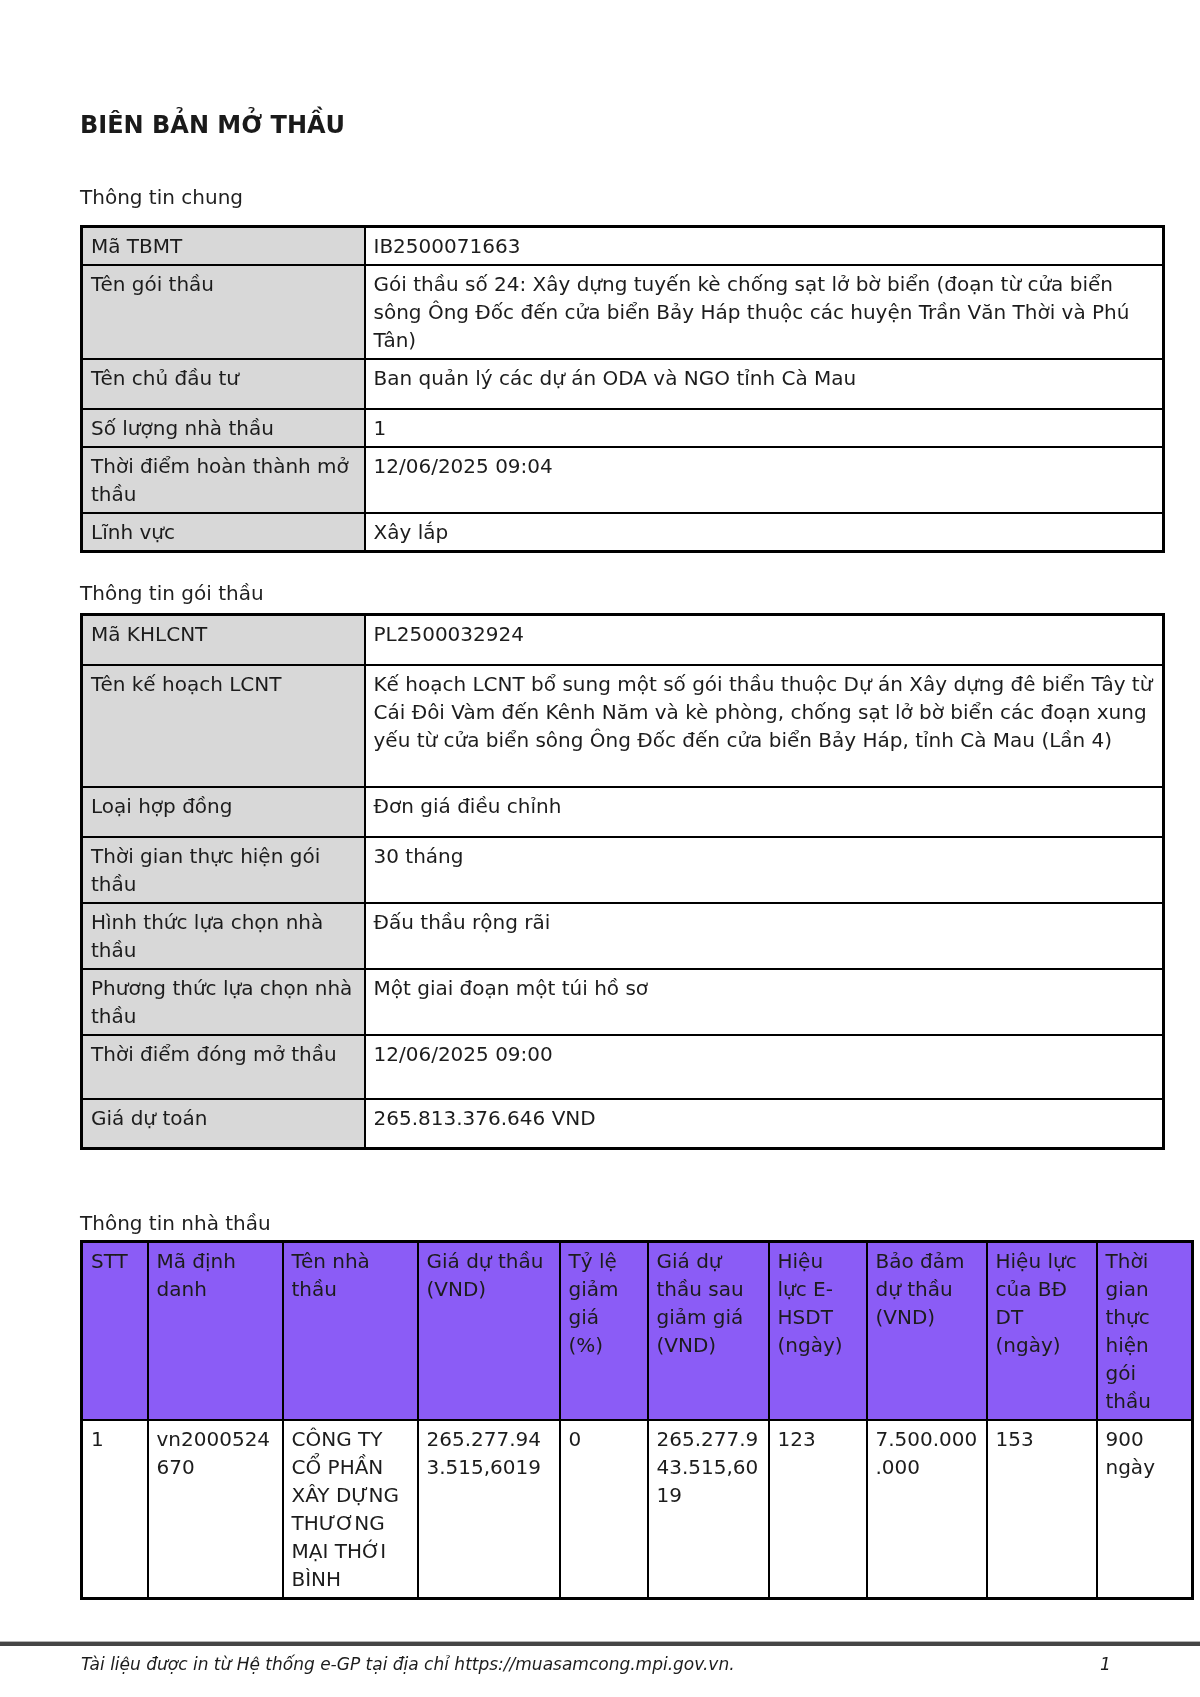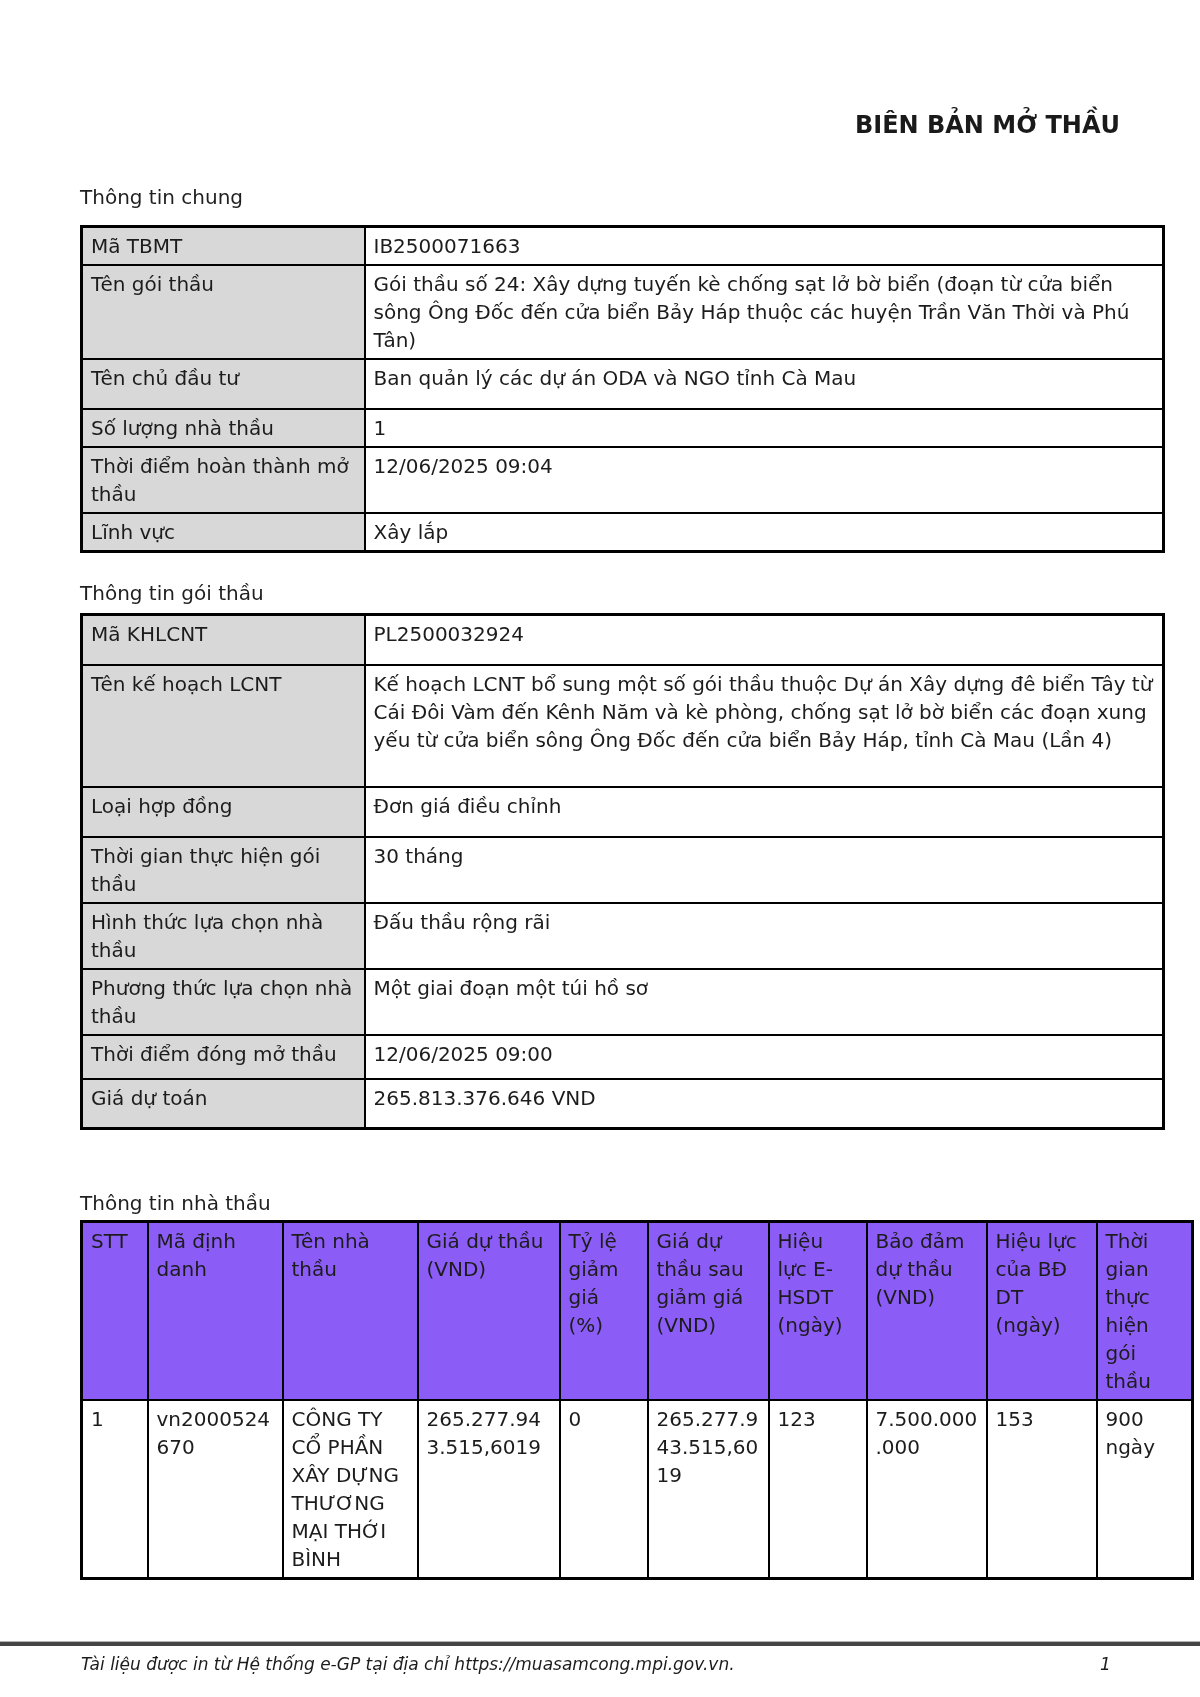--- a/index.html
+++ b/index.html
@@ -9,21 +9,21 @@
     background: #ffffff;
     position: relative;
     overflow: hidden;
     font-family: "DejaVu Sans", "Liberation Sans", sans-serif;
     color: #1e1e1e;
   }
   main { padding: 110px 0 0 80px; }
 
   h1.doc-title {
     margin: 0; width: 1040px;
-    text-align: right;
+    text-align: left;
     font-size: 24px; font-weight: 700;
     line-height: 30px; color: #1a1a1a;
   }
   h2.section-heading {
     font-size: 20px; font-weight: 400;
     line-height: 26px; color: #1f1f1f;
   }
   #sec1-h { margin: 44px 0 0 0; }
   #sec2-h { margin: 27px 0 0 0; }
   #sec3-h { margin: 60px 0 0 0; }
@@ -45,21 +45,21 @@
     line-height: 28px;
     text-align: left;
     color: #1c1c1c;
   }
   .lbl { background: #d8d8d8; }
   .val { padding-left: 12px; }
   #tbl3 th { background: #8b5cf6; font-weight: 400; }
   #tbl3 td, #tbl3 th { overflow-wrap: anywhere; word-break: break-word; }
 
   .h38 { height: 38px; margin-top: 20px; } .h40 { height: 50px; }
-  .h64 { height: 44px; } .h66 { height: 66px; }
+  .h64 { height: 64px; } .h66 { height: 66px; }
   .h95 { height: 70px; } .h122 { height: 122px; }
   .h176 { height: 176px; }
   .ta-c { text-align: center; }
   .ta-r { text-align: right; }
 
   footer.page-footer {
     position: absolute; left: 0; top: 1641px;
     width: 1200px;
   }
   .footer-rule {

